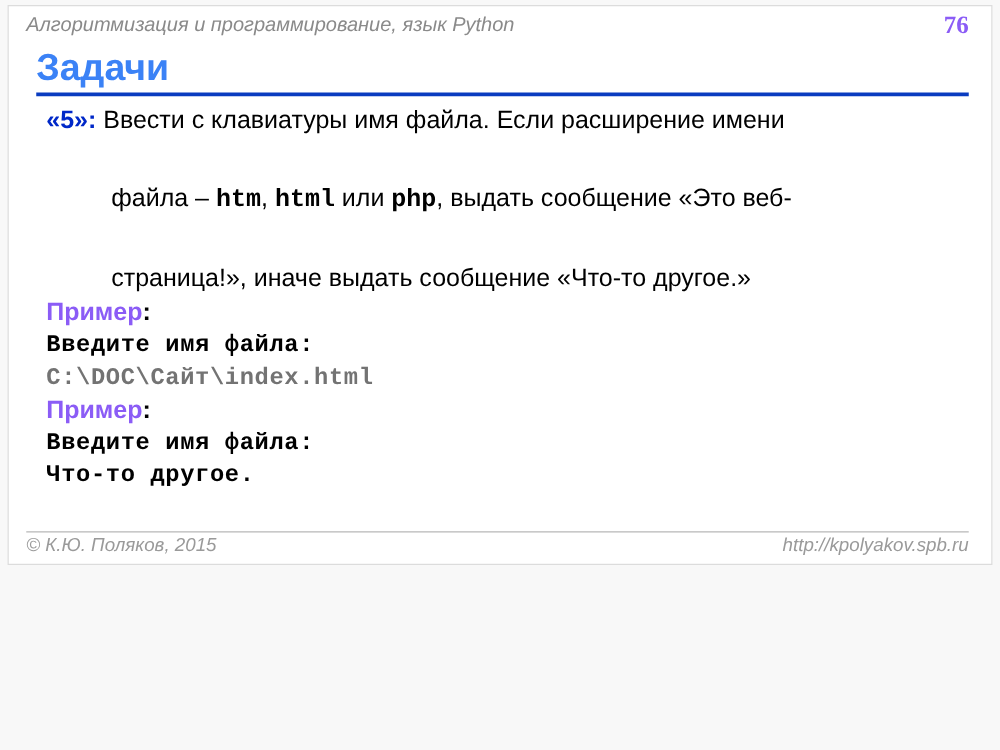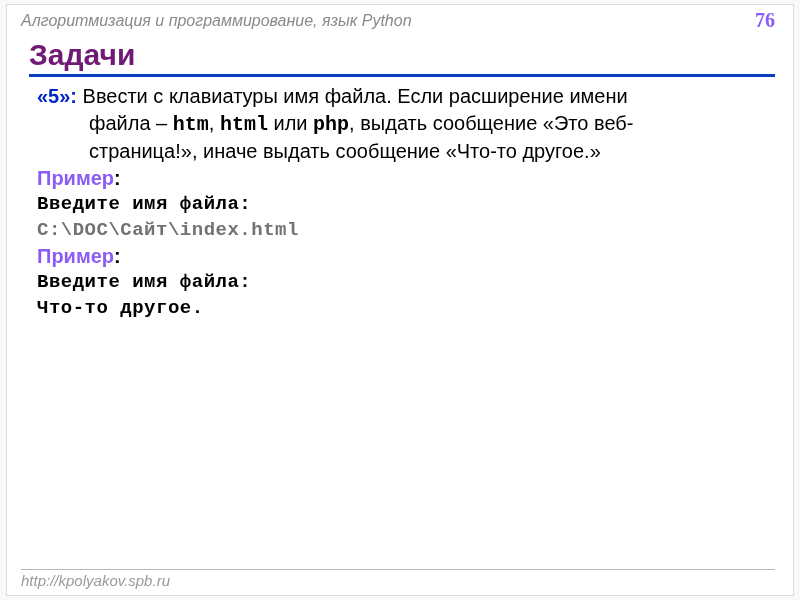--- a/index.html
+++ b/index.html
@@ -9,21 +9,21 @@
     background: #f8f8f8;
     font-family: Arial, Helvetica, sans-serif;
     position: relative;
     overflow: hidden;
   }
   .slide {
     position: absolute;
     left: 6px;
     top: 4px;
     width: 788px;
-    height: 592px;
+    height: 448px;
     background: #ffffff;
     border: 1px solid #dcdcdc;
   }
   .header-bar {
     display: flex;
     justify-content: space-between;
     align-items: center;
     padding: 4px 18px 0 14px;
     font-style: italic;
     color: #8a8a8a;
@@ -33,36 +33,36 @@
     color: #8b5cf6;
     font-weight: bold;
     font-style: normal;
     font-size: 20px;
     font-family: Liberation Serif, serif;
   }
   .title {
     margin: 6px 18px 0 22px;
     font-size: 30px;
     font-weight: bold;
-    color: #701a75;
+    color: #3b82f6;
     border-bottom: 3px solid #0a3cc0;
     padding-bottom: 2px;
   }
   .content {
     padding: 6px 22px 0 30px;
     font-size: 20px;
     line-height: 1.35;
     color: #000;
   }
   .task-head {
     color: #0028c8;
     font-weight: bold;
   }
   .task-text { display: inline; }
-  .task-cont { padding-left: 52px; }
+  .task-cont { padding-left: 52px; margin-top: 36px; }
   .mono { font-family: "Courier New", monospace; font-weight: bold; }
   .example-label {
     color: #8b5cf6;
     font-weight: bold;
   }
   .colon { color: #000; font-weight: bold; }
   .mono-line {
     font-family: "Courier New", monospace;
     font-weight: bold;
     font-size: 19px;
@@ -114,16 +114,17 @@
 
     <div>
       <span class="example-label">Пример</span><span class="colon">:</span>
     </div>
     <div class="mono-line">Введите имя файла:</div>
     <div class="mono-line">Что-то другое.</div>
 
   </div>
 
   <div class="footer">
+    <span>© К.Ю. Поляков, 2015</span>
     <span>http://kpolyakov.spb.ru</span>
   </div>
 
 </div>
 
 </body></html>

